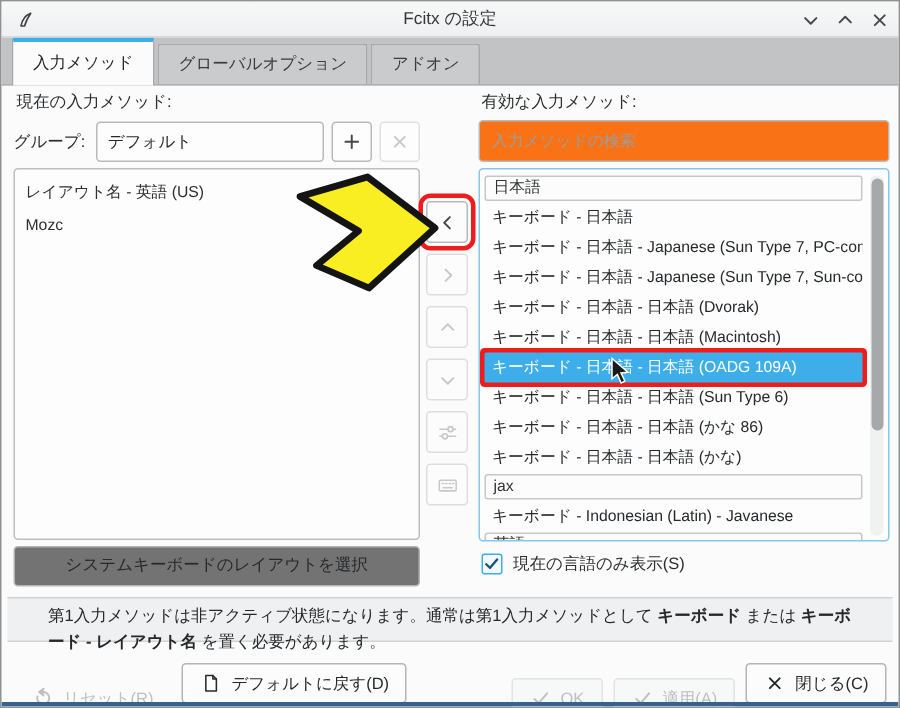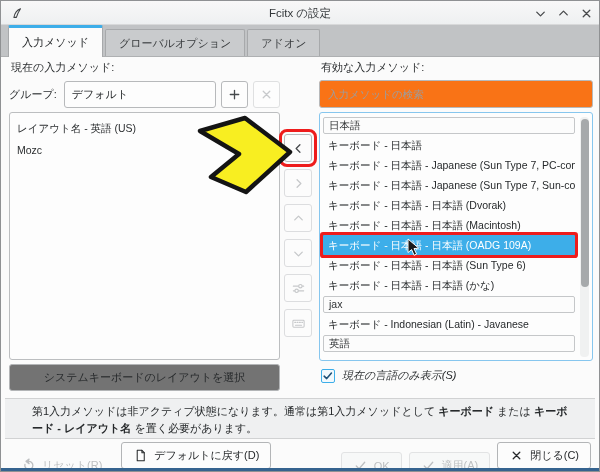--- a/index.html
+++ b/index.html
@@ -67,26 +67,26 @@
               white-space:nowrap; overflow:hidden; color:#26292b; }
   .row-header { height:17px; line-height:15px; border:1px solid #c5c7c9; border-radius:2px;
                 background:#fcfcfc; padding:0 5px; margin:1px 0; font-size:10.5px; color:#303335; }
   .row-item.selected { background:var(--hl,#3daee9); color:#fff;
                        box-shadow:0 0 0 3px var(--red,#ee1c1c); border-radius:1px; }
   .right-scroll { position:absolute; right:3px; top:4px; width:9px; height:240px;
                   background:#f0f1f1; border-radius:4px; }
   .right-scroll .thumb { position:absolute; left:0.5px; top:2px; width:8px; height:168px;
                          background:#a6a9ab; border-radius:4px; }
 
-  .checkbox-row { position:absolute; left:320px; top:367px; display:flex; align-items:center; gap:7px;font-style:italic; }
+  .checkbox-row { position:absolute; left:320px; top:367px; display:flex; align-items:center; gap:7px; }
   .checkbox { width:14px; height:14px; border:1px solid #3daee9; border-radius:2px;
               background:#f2f9fd; color:#1d5077; display:flex; align-items:center; justify-content:center; }
 
   
-  .warning { position:absolute; left:4px; right:4px; top:397px; height:41px; background:#eff0f1;
+  .warning { position:absolute; left:4px; right:4px; top:397px; height:30px; background:#eff0f1;
              border-top:1px solid #d1d2d3; border-bottom:1px solid #d1d2d3;
              padding:4px 18px 0 27px; line-height:17px; font-size:11px; color:#26292b; }
   .warning b { font-weight:bold; }
 
   
   .footer { position:absolute; left:0; right:0; top:440px; height:29px; display:flex;
             align-items:center; padding:0 8px; gap:7px; }
   .footer .spacer { flex:1; }
   .btn { height:27px; display:flex; align-items:center; gap:6px; padding:0 11px;
          border:1px solid #b3b5b7; border-radius:3px; background:#fcfcfc; color:#26292b; }
@@ -252,20 +252,21 @@
   <div class="right-list">
     <div class="right-rows" id="right-rows">
         <div class="row-header">日本語</div>
         <div class="row-item">キーボード - 日本語</div>
         <div class="row-item">キーボード - 日本語 - Japanese (Sun Type 7, PC-comp...</div>
         <div class="row-item">キーボード - 日本語 - Japanese (Sun Type 7, Sun-com...</div>
         <div class="row-item">キーボード - 日本語 - 日本語 (Dvorak)</div>
         <div class="row-item">キーボード - 日本語 - 日本語 (Macintosh)</div>
         <div class="row-item selected">キーボード - 日本語 - 日本語 (OADG 109A)</div>
         <div class="row-item">キーボード - 日本語 - 日本語 (Sun Type 6)</div>
+        <div class="row-item">キーボード - 日本語 - 日本語 (かな 86)</div>
         <div class="row-item">キーボード - 日本語 - 日本語 (かな)</div>
         <div class="row-header">jax</div>
         <div class="row-item">キーボード - Indonesian (Latin) - Javanese</div>
         <div class="row-header">英語</div>
       </div>
     <div class="right-scroll">
       <div class="thumb"></div>
     </div>
   </div>
 

